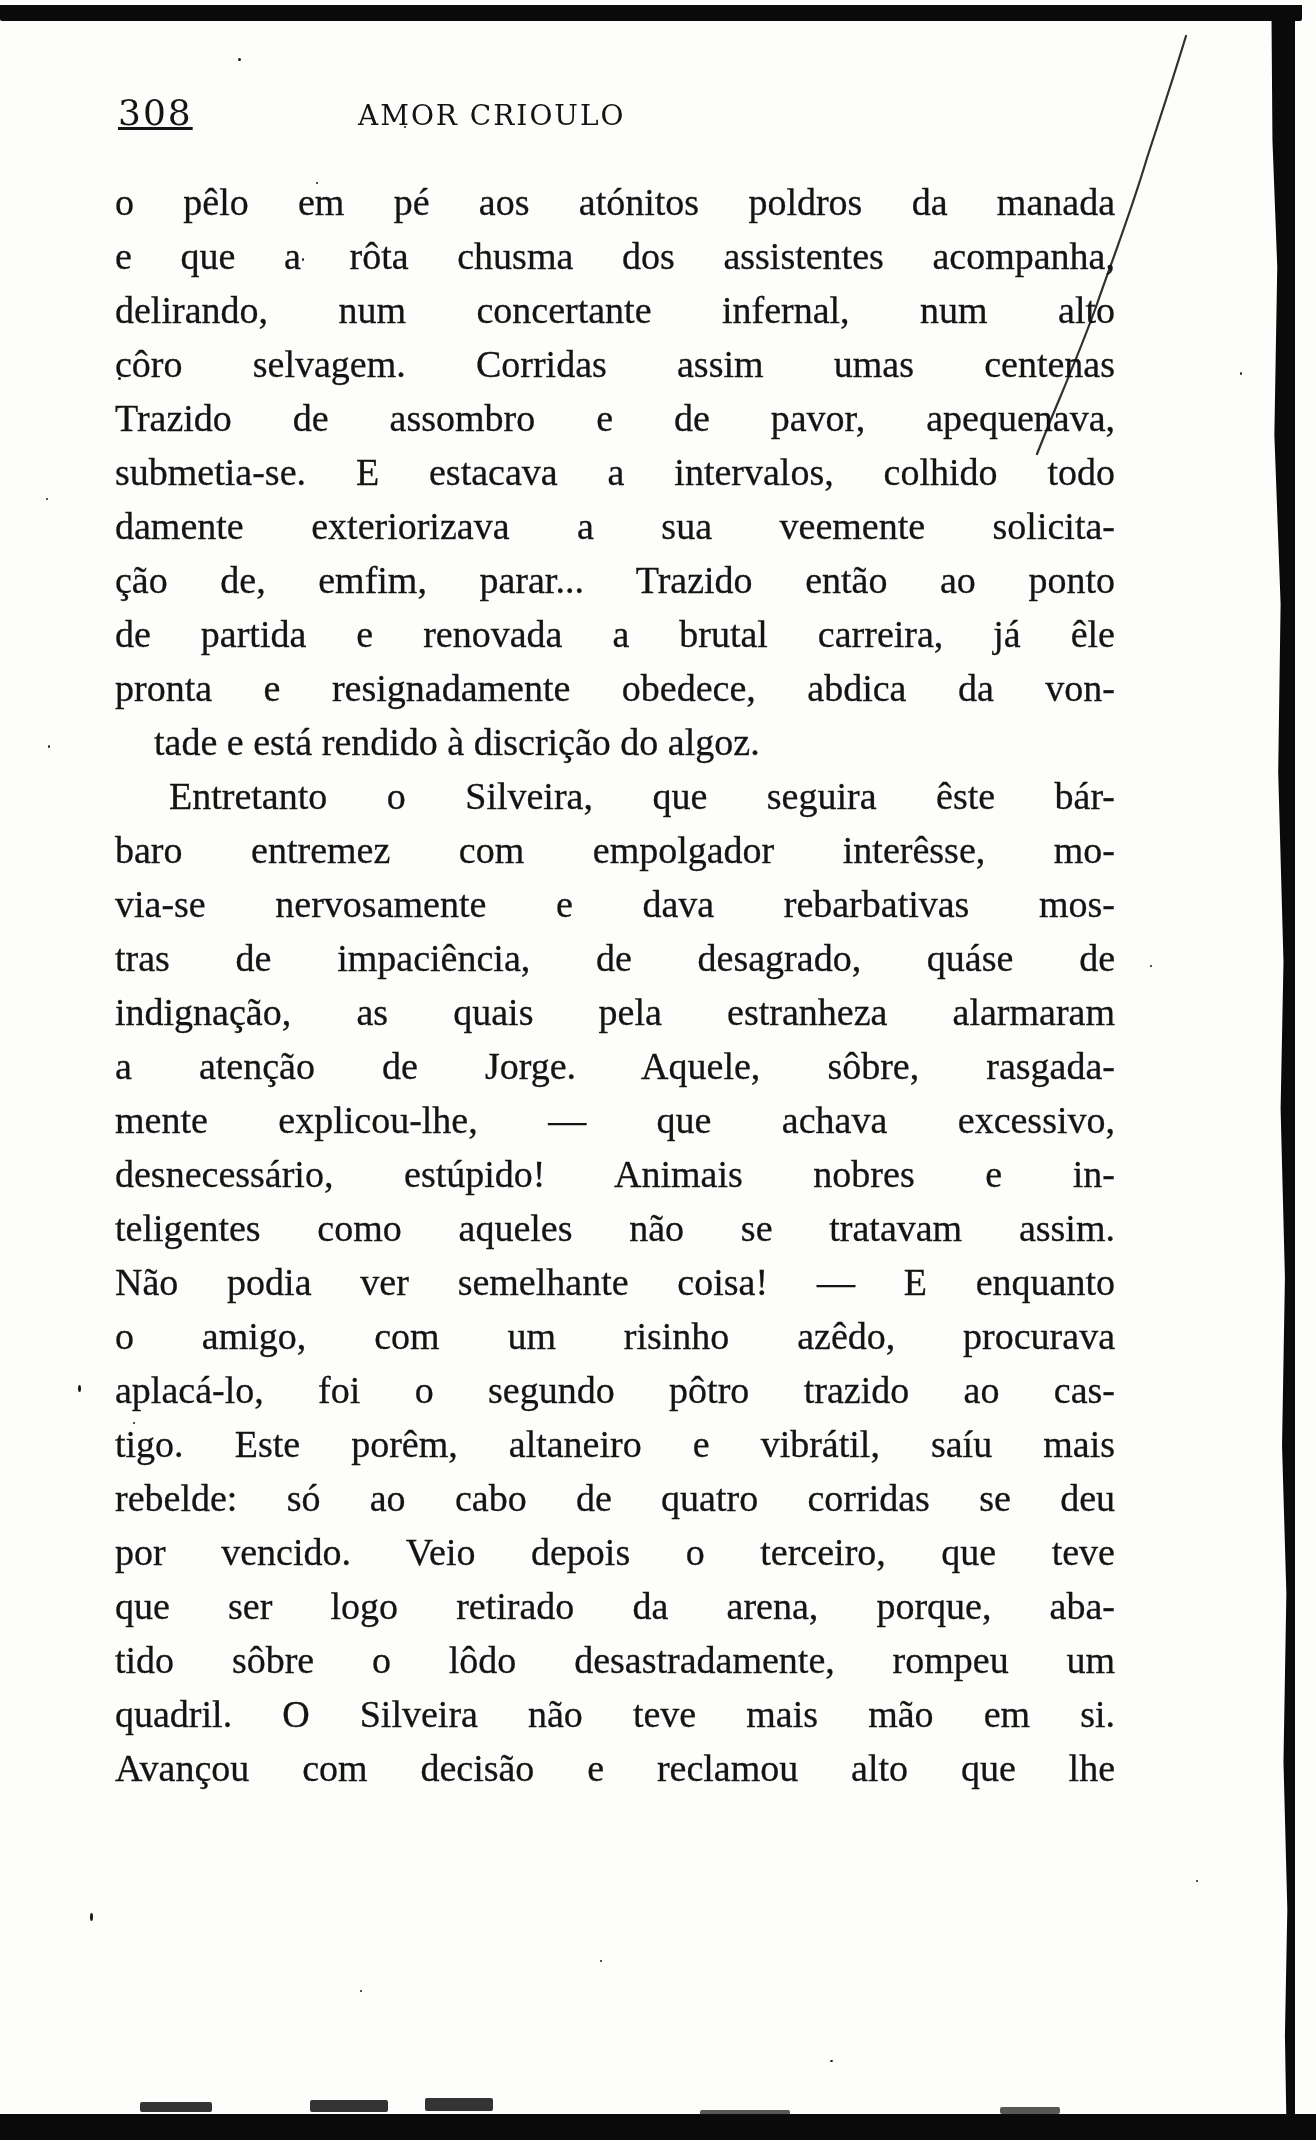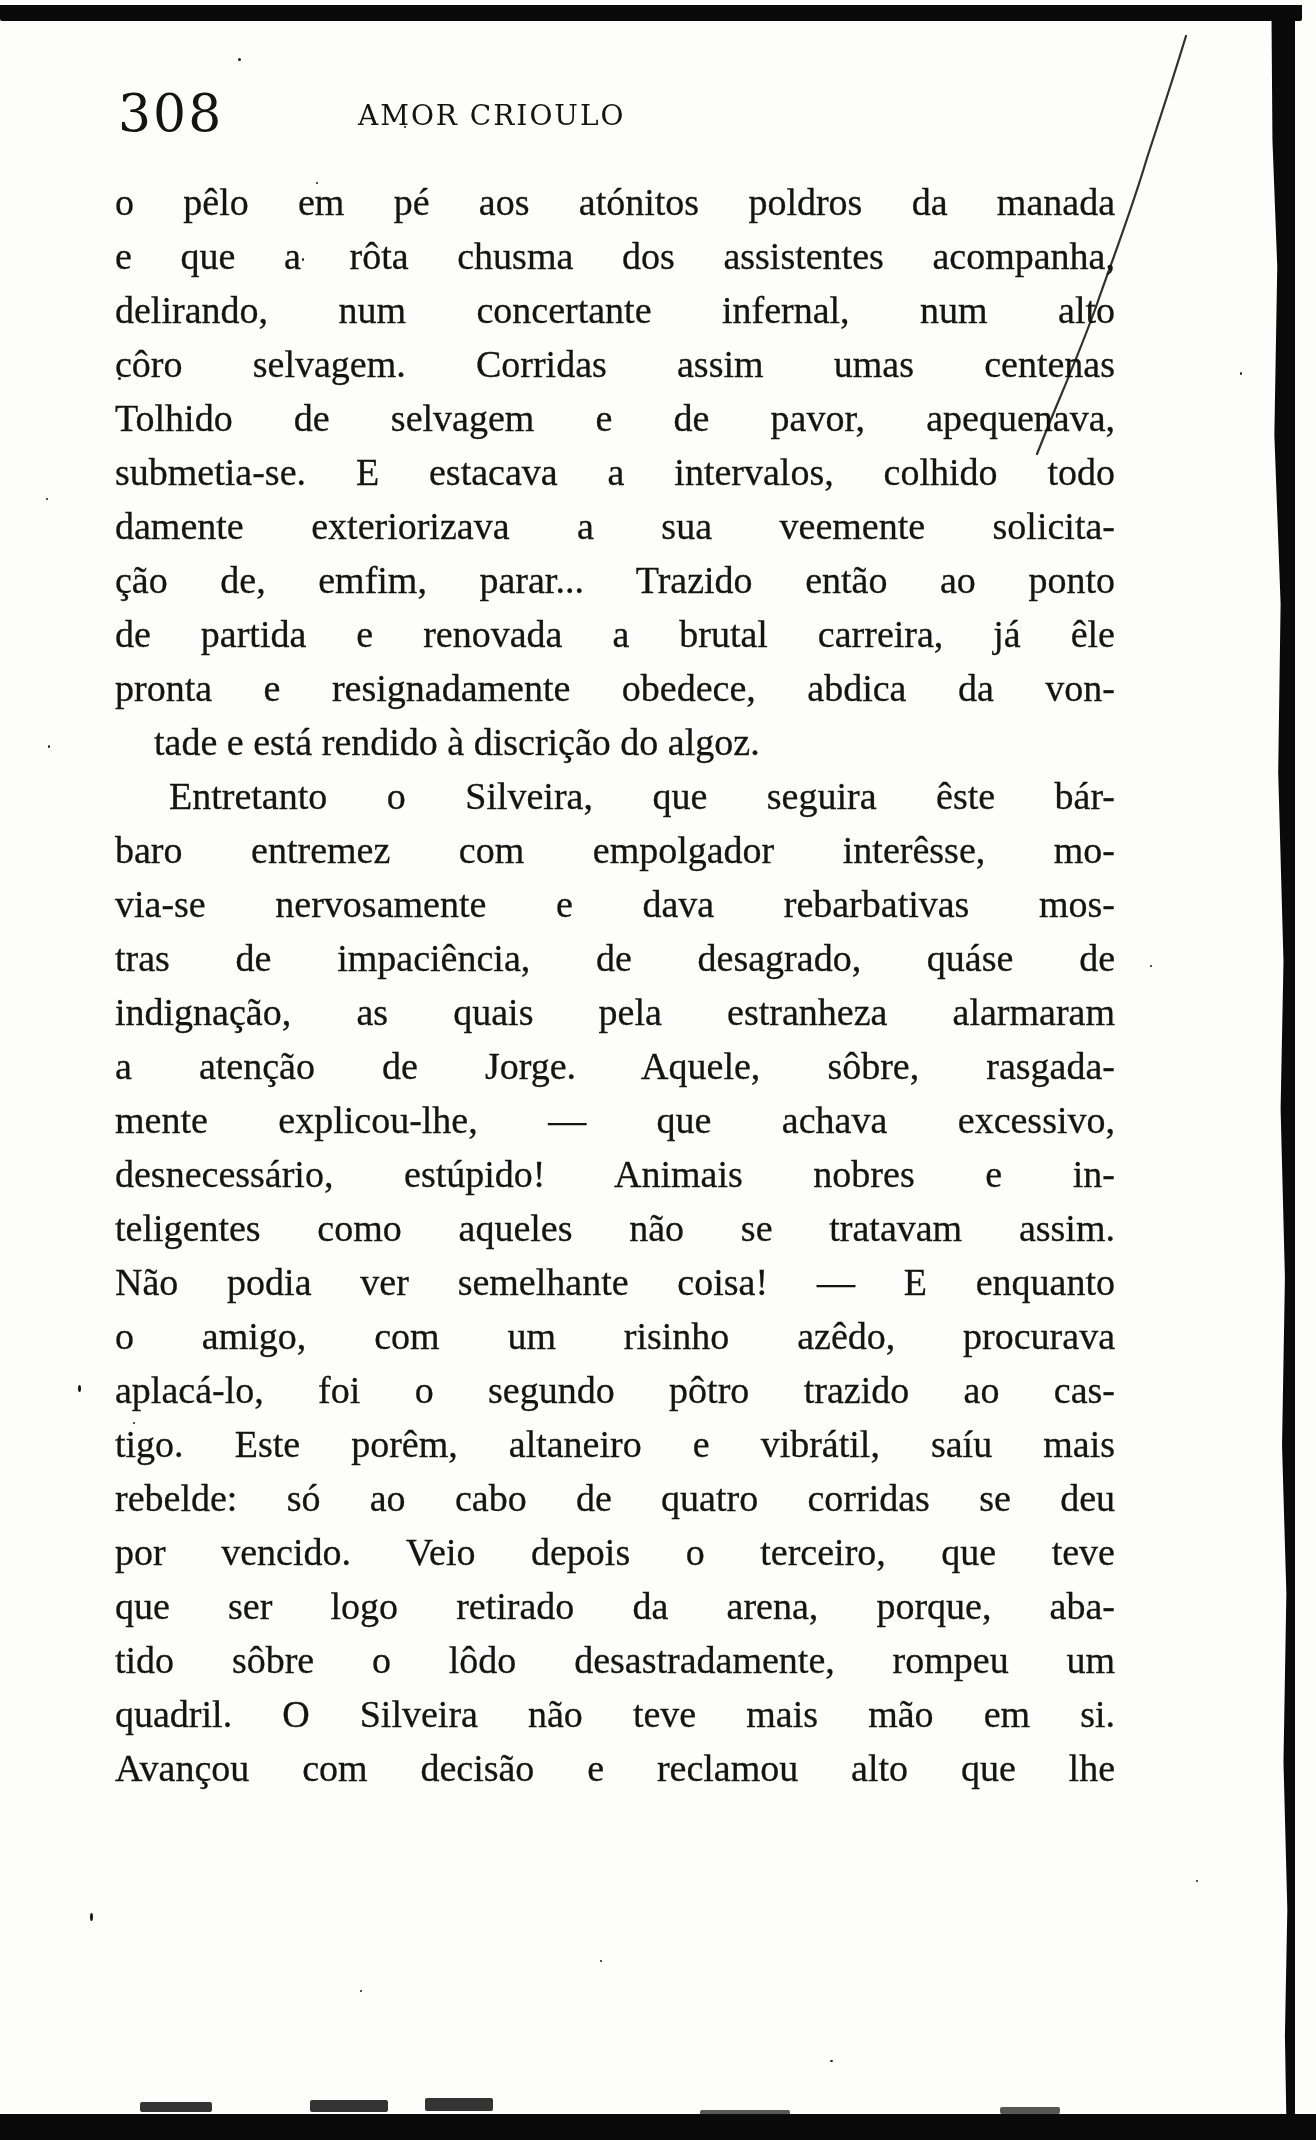--- a/index.html
+++ b/index.html
@@ -23,21 +23,21 @@
   }
   .bar-right{
     position:absolute;left:1271px;top:14px;width:24px;height:2106px;
     background:#0a0a0a;
     clip-path:polygon(2% 0,100% 0,100% 100%,64% 100%,58% 96%,68% 90%,52% 83%,64% 75%,46% 68%,58% 60%,40% 52%,52% 45%,30% 36%,40% 28%,14% 20%,26% 12%,6% 6%);
   }
   .crack{position:absolute;left:0;top:0;pointer-events:none;}
   
   .page-number{
     position:absolute;left:118px;top:94px;
-    font-size:52px;line-height:38px;letter-spacing:2px;
+    font-size:36px;line-height:38px;letter-spacing:2px;text-decoration:underline;
   }
   .running-title{
     position:absolute;left:358px;top:102px;
     font-size:28px;line-height:28px;letter-spacing:2px;
   }
   
   .text-block{
     position:absolute;left:115px;top:175px;width:1000px;
     font-size:38px;line-height:54px;font-family:Liberation Serif, serif;
     -webkit-text-stroke:0.3px #141414;
@@ -68,21 +68,21 @@
   </svg>
 
   <div class="page-number">308</div>
   <div class="running-title">AMOR CRIOULO</div>
 
   <div class="text-block">
       <div class="line">o pêlo em pé aos atónitos poldros da manada</div>
       <div class="line">e que a rôta chusma dos assistentes acompanha,</div>
       <div class="line">delirando, num concertante infernal, num alto</div>
       <div class="line">côro selvagem. Corridas assim umas centenas</div>
-      <div class="line">Tolhido de selvagem e de pavor, apequenava,</div>
+      <div class="line">Trazido de assombro e de pavor, apequenava,</div>
       <div class="line">submetia-se. E estacava a intervalos, colhido todo</div>
       <div class="line">damente exteriorizava a sua veemente solicita-</div>
       <div class="line">ção de, emfim, parar... Trazido então ao ponto</div>
       <div class="line">de partida e renovada a brutal carreira, já êle</div>
       <div class="line">pronta e resignadamente obedece, abdica da von-</div>
       <div class="line paragraph-end">tade e está rendido à discrição do algoz.</div>
       <div class="line indent">Entretanto o Silveira, que seguira êste bár-</div>
       <div class="line">baro entremez com empolgador interêsse, mo-</div>
       <div class="line">via-se nervosamente e dava rebarbativas mos-</div>
       <div class="line">tras de impaciência, de desagrado, quáse de</div>

